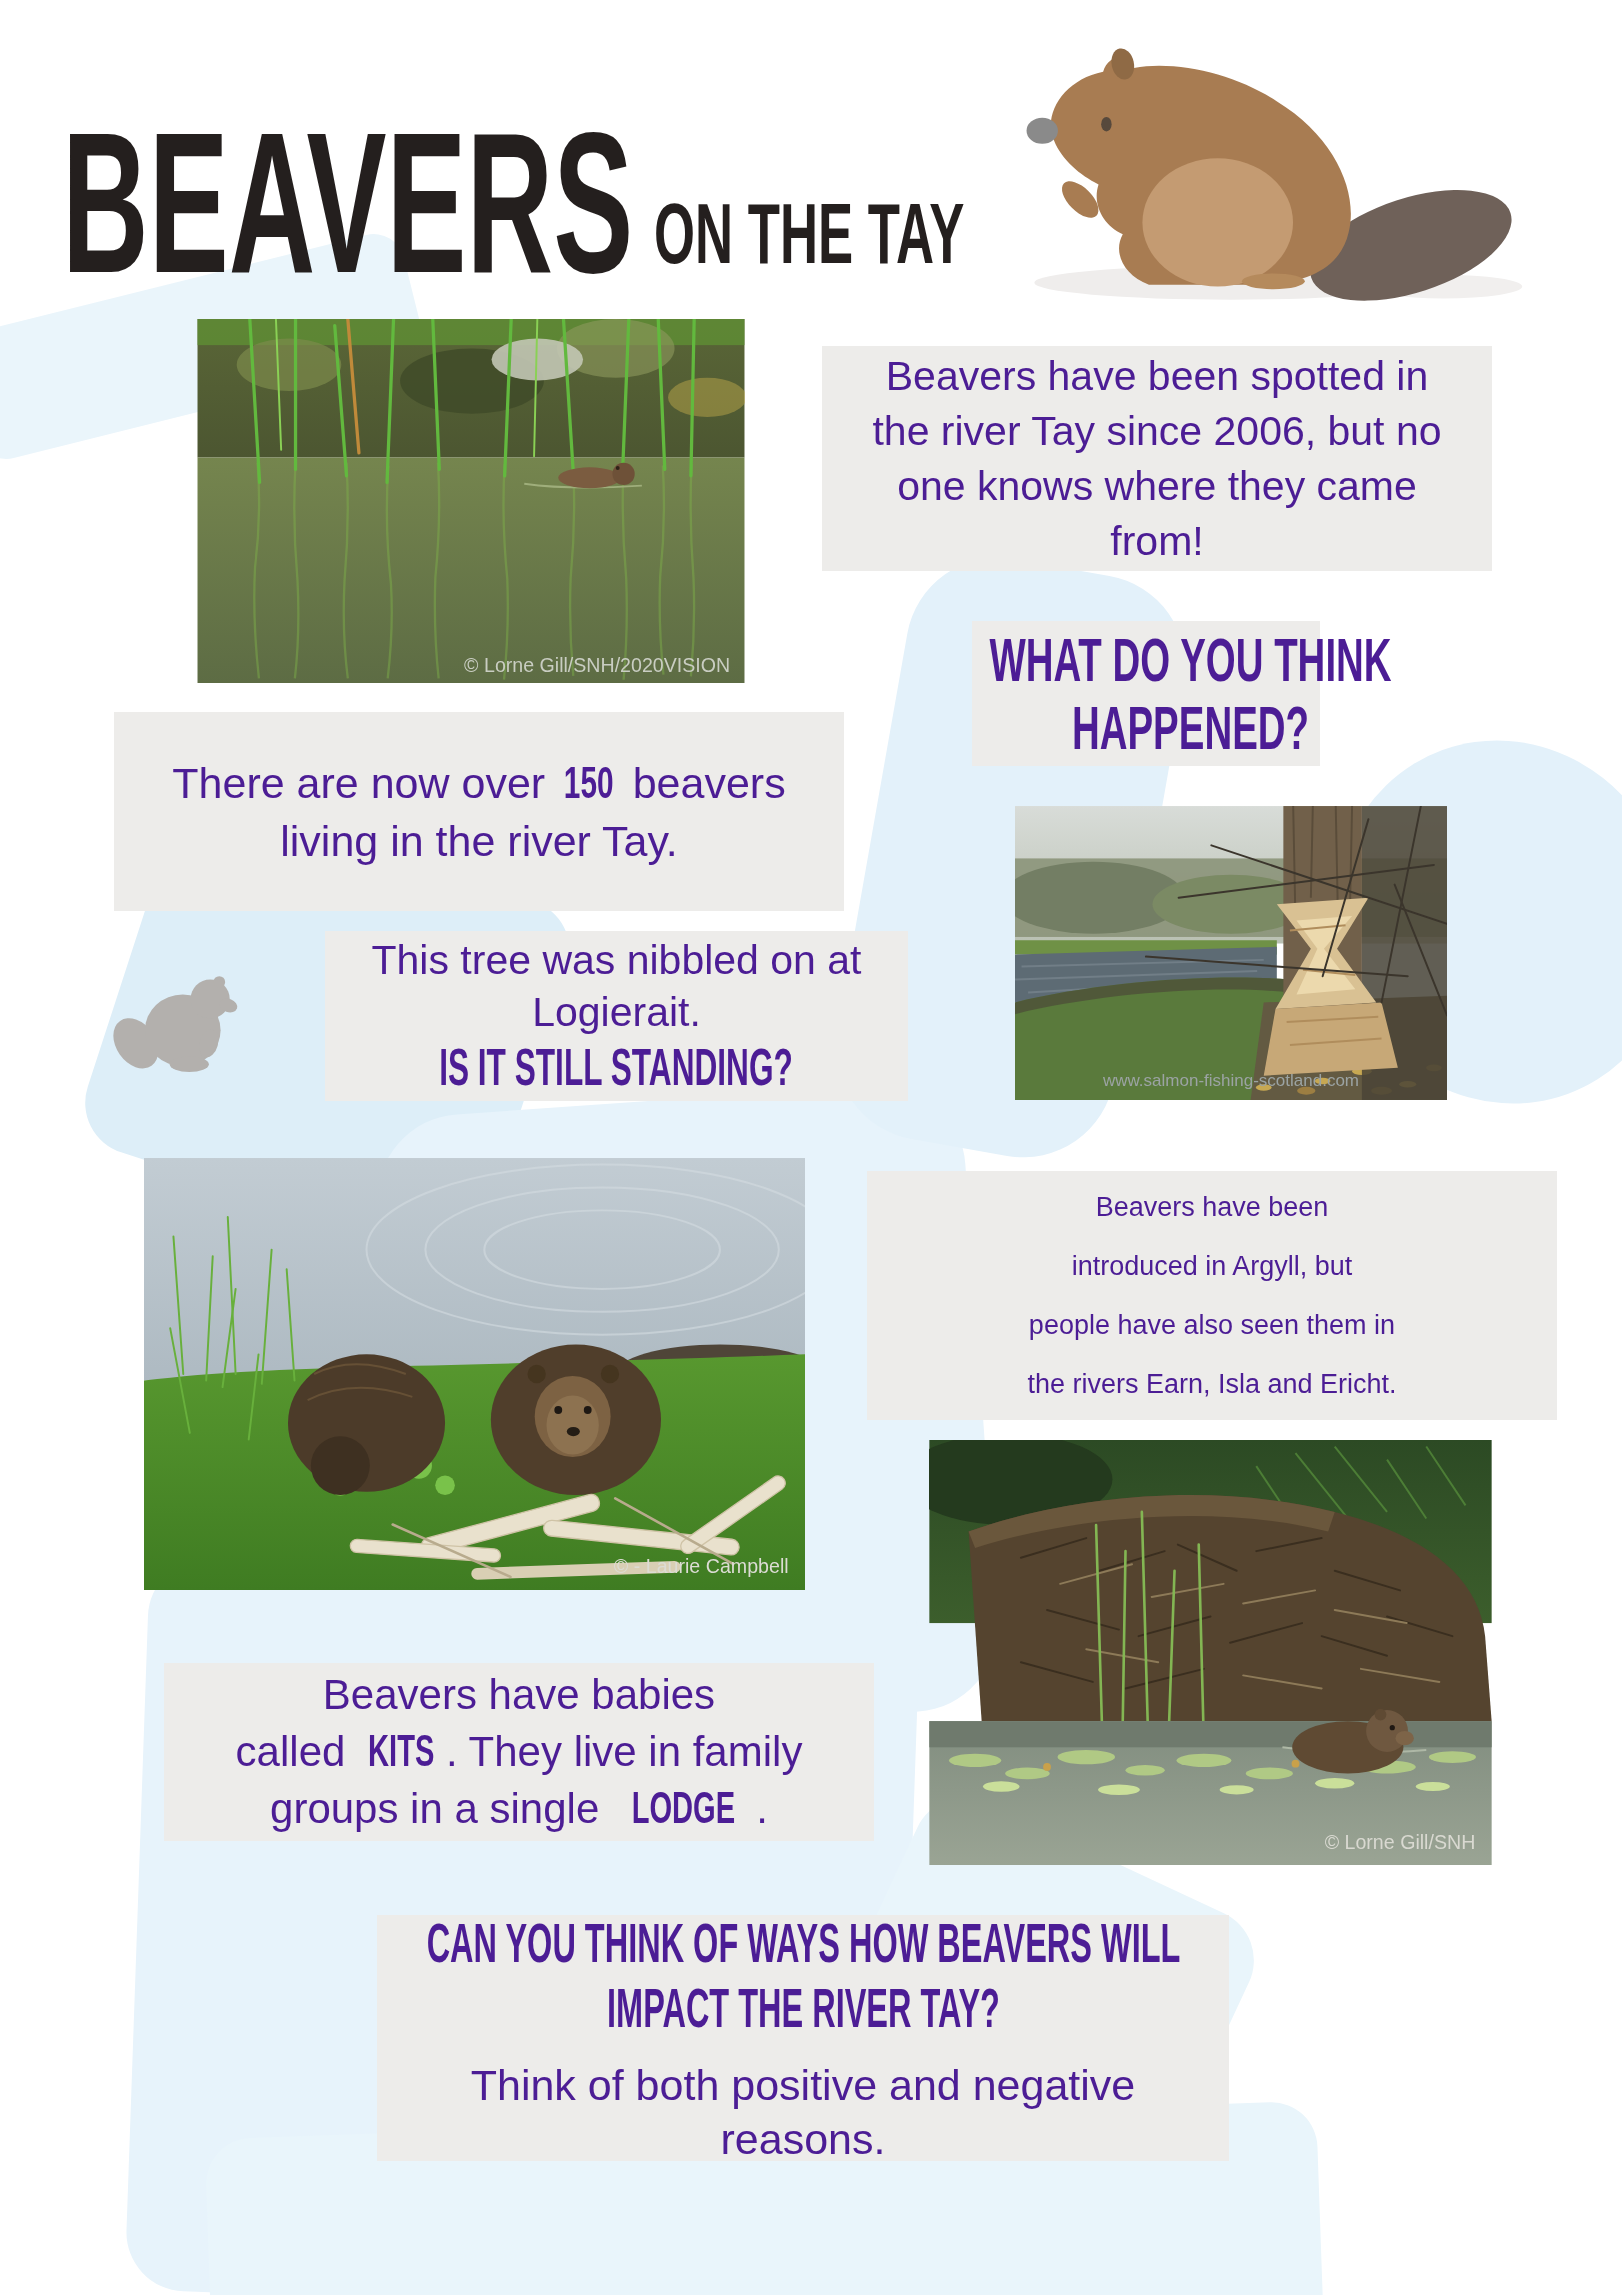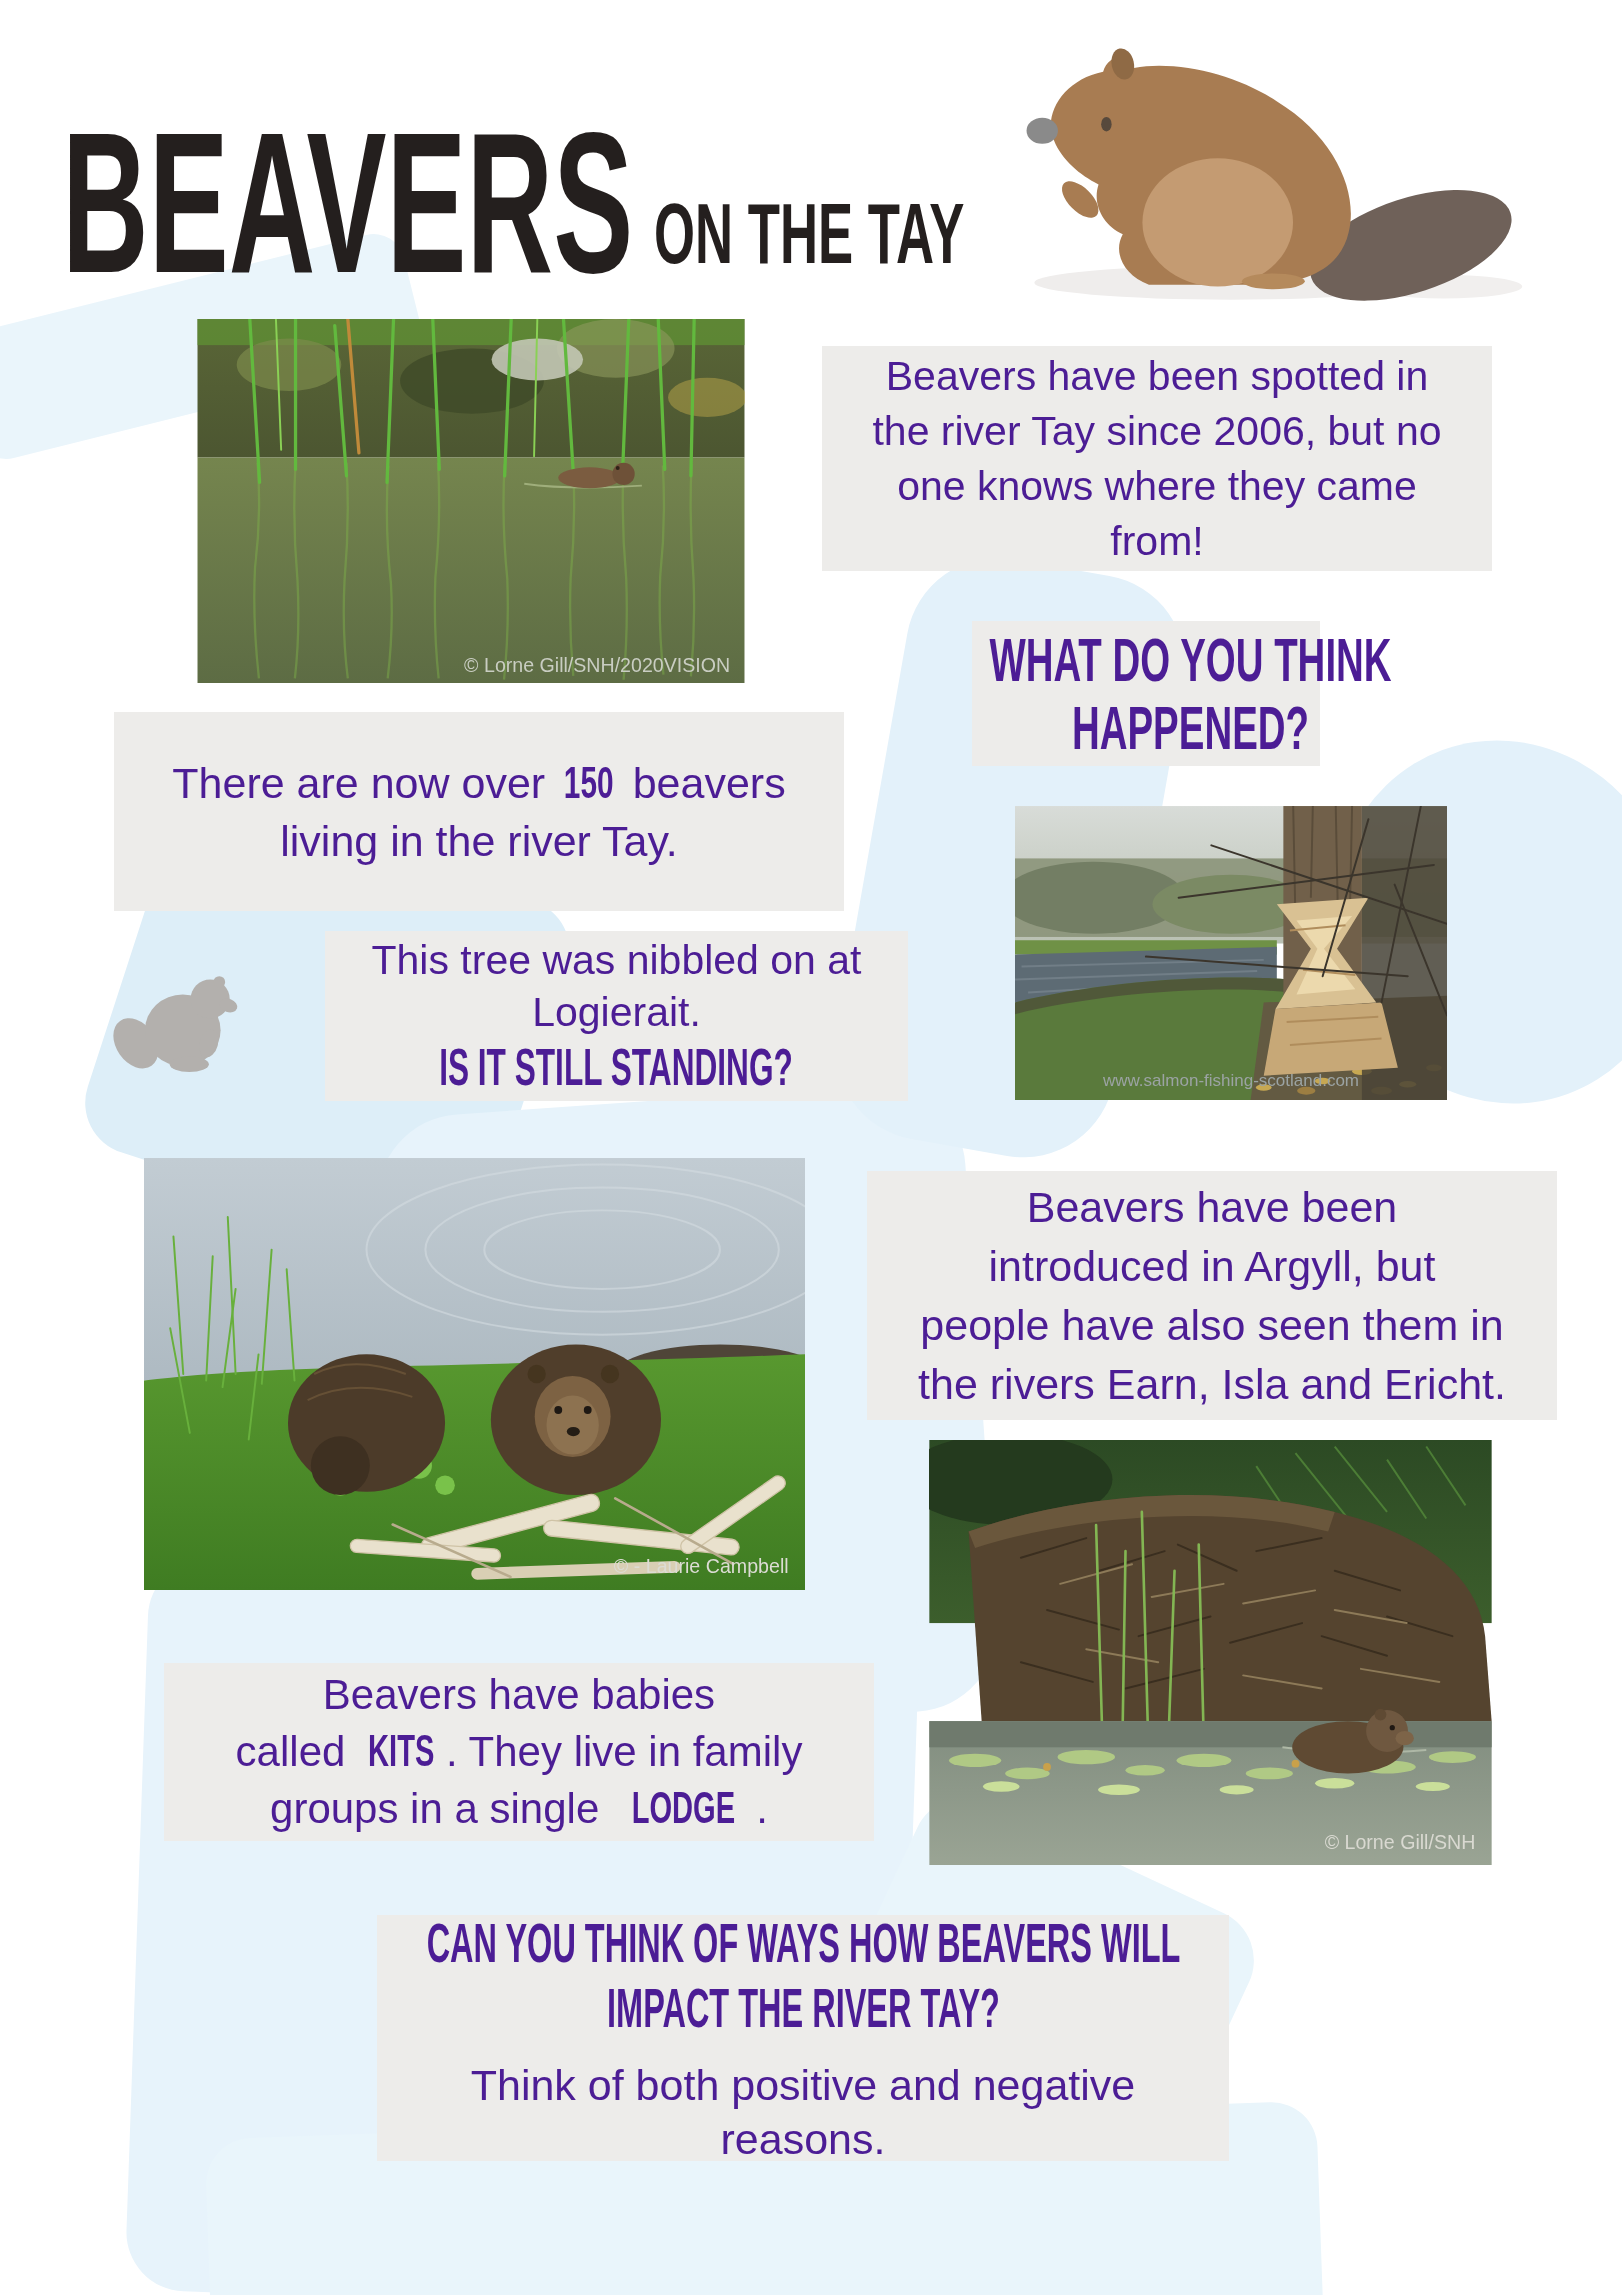--- a/index.html
+++ b/index.html
@@ -288,21 +288,21 @@
       </g>
       <rect x="500" y="621" width="320" height="18" rx="9" fill="#d9cfb4" transform="rotate(-2 660 630)"></rect>
       <g stroke="#b8ab8d" stroke-width="4" stroke-linecap="round">
         <line x1="380" y1="560" x2="560" y2="640"></line>
         <line x1="720" y1="520" x2="900" y2="620"></line>
       </g>
       <text x="985" y="634" text-anchor="end" font-size="30" fill="#dcdcd4">© - Laurie Campbell</text>
     </svg>
   </div>
 
-  <div class="box" style="left:867px;top:1171px;width:690px;height:249px;font-size:43px;line-height:59px;">
+  <div class="box" style="left:867px;top:1171px;width:690px;height:249px;font-size:27px;line-height:59px;">
     <span class="line">Beavers have been</span>
     <span class="line">introduced in Argyll, but</span>
     <span class="line">people have also seen them in</span>
     <span class="line">the rivers Earn, Isla and Ericht.</span>
   </div>
 
   <div class="layer" style="left:929px;top:1440px;">
     <svg width="563" height="425" viewBox="0 0 860 650">
       <defs>
         <linearGradient id="p4f" x1="0" y1="0" x2="0" y2="1">

